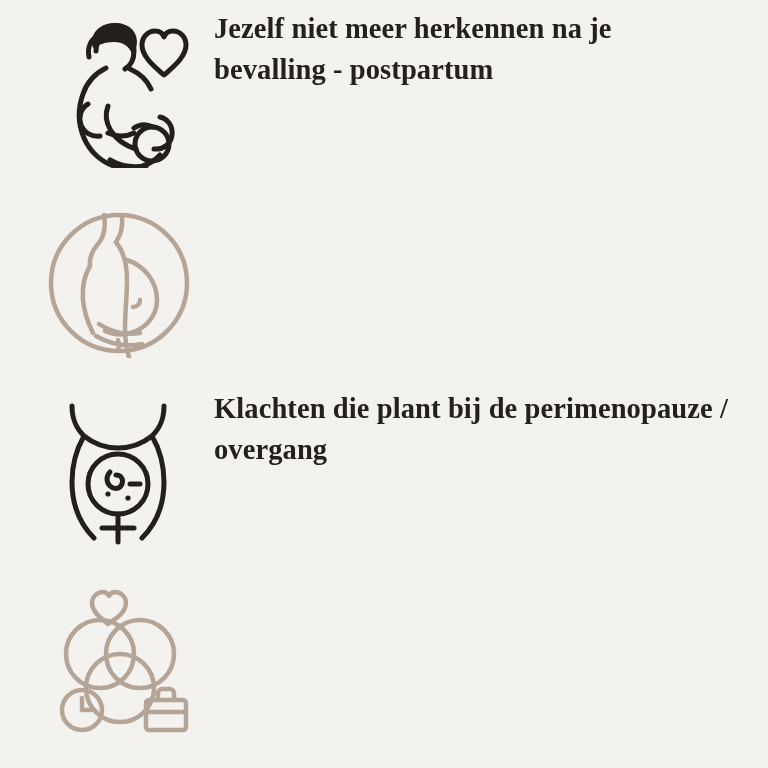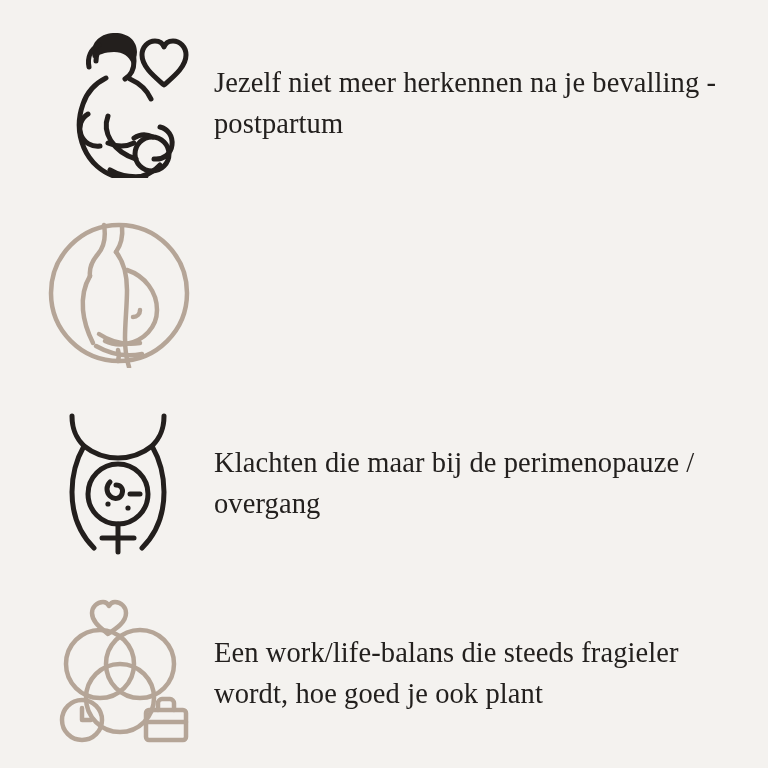--- a/index.html
+++ b/index.html
@@ -19,24 +19,24 @@
     height: 768px;
     background: #f4f2ef;
     box-sizing: border-box;
     display: flex;
     flex-direction: column;
     justify-content: flex-start;
     padding: 8px 0 0 0;
   }
   .row {
     display: flex;
-    align-items: center;
     height: 190px;
     padding: 0 30px 0 34px;
     box-sizing: border-box;
+    font-weight: bold;
   }
   .icon-cell {
     width: 170px;
     min-width: 170px;
     height: 170px;
     display: flex;
     align-items: center;
     justify-content: center;
   }
   .icon-cell svg {
@@ -130,21 +130,21 @@
         <path d="M74 116 v28"></path>
         <path d="M58 130 h32"></path>
 
         <path d="M66 74 c-4 4 -4 10 0 14 c4 4 10 3 12 -2 c2 -6 -2 -9 -6 -9"></path>
         <path d="M86 86 h10" stroke-width="5"></path>
         <circle cx="64" cy="96" r="2.6" fill="#231f1d" stroke="none"></circle>
         <circle cx="84" cy="100" r="2.6" fill="#231f1d" stroke="none"></circle>
       </svg>
     </div>
     <div class="text-cell">
-      <div class="row-text">Klachten die maar bij de perimenopauze / overgang</div>
+      <div class="row-text">Klachten die plant bij de perimenopauze / overgang</div>
     </div>
   </div>
 
   <div class="row">
     <div class="icon-cell">
       <svg width="150" height="150" viewBox="0 0 150 150" fill="none" stroke="#b5a597" stroke-width="4.5" stroke-linecap="round" stroke-linejoin="round">
 
         <circle cx="56" cy="66" r="34"></circle>
         <circle cx="96" cy="66" r="34"></circle>
         <circle cx="76" cy="100" r="34"></circle>
@@ -152,18 +152,15 @@
         <path d="M76 46 c-7 -6 -16 -12 -16 -21 c0 -6 5 -11 11 -11 c3 0 5 2 6 4 c1 -2 3 -4 6 -4 c6 0 11 5 11 11 c0 9 -9 15 -18 21 z" transform="translate(-12,-10)"></path>
 
         <circle cx="38" cy="122" r="20"></circle>
         <path d="M38 110 v12 h9"></path>
 
         <rect x="102" y="112" width="40" height="30" rx="3"></rect>
         <path d="M114 112 v-7 c0 -2 2 -4 4 -4 h8 c2 0 4 2 4 4 v7"></path>
         <path d="M102 124 h40"></path>
       </svg>
     </div>
-    <div class="text-cell">
-      <div class="row-text">Een work/life-balans die steeds fragieler wordt, hoe goed je ook plant</div>
-    </div>
   </div>
 
 </div>
 
 </body></html>

